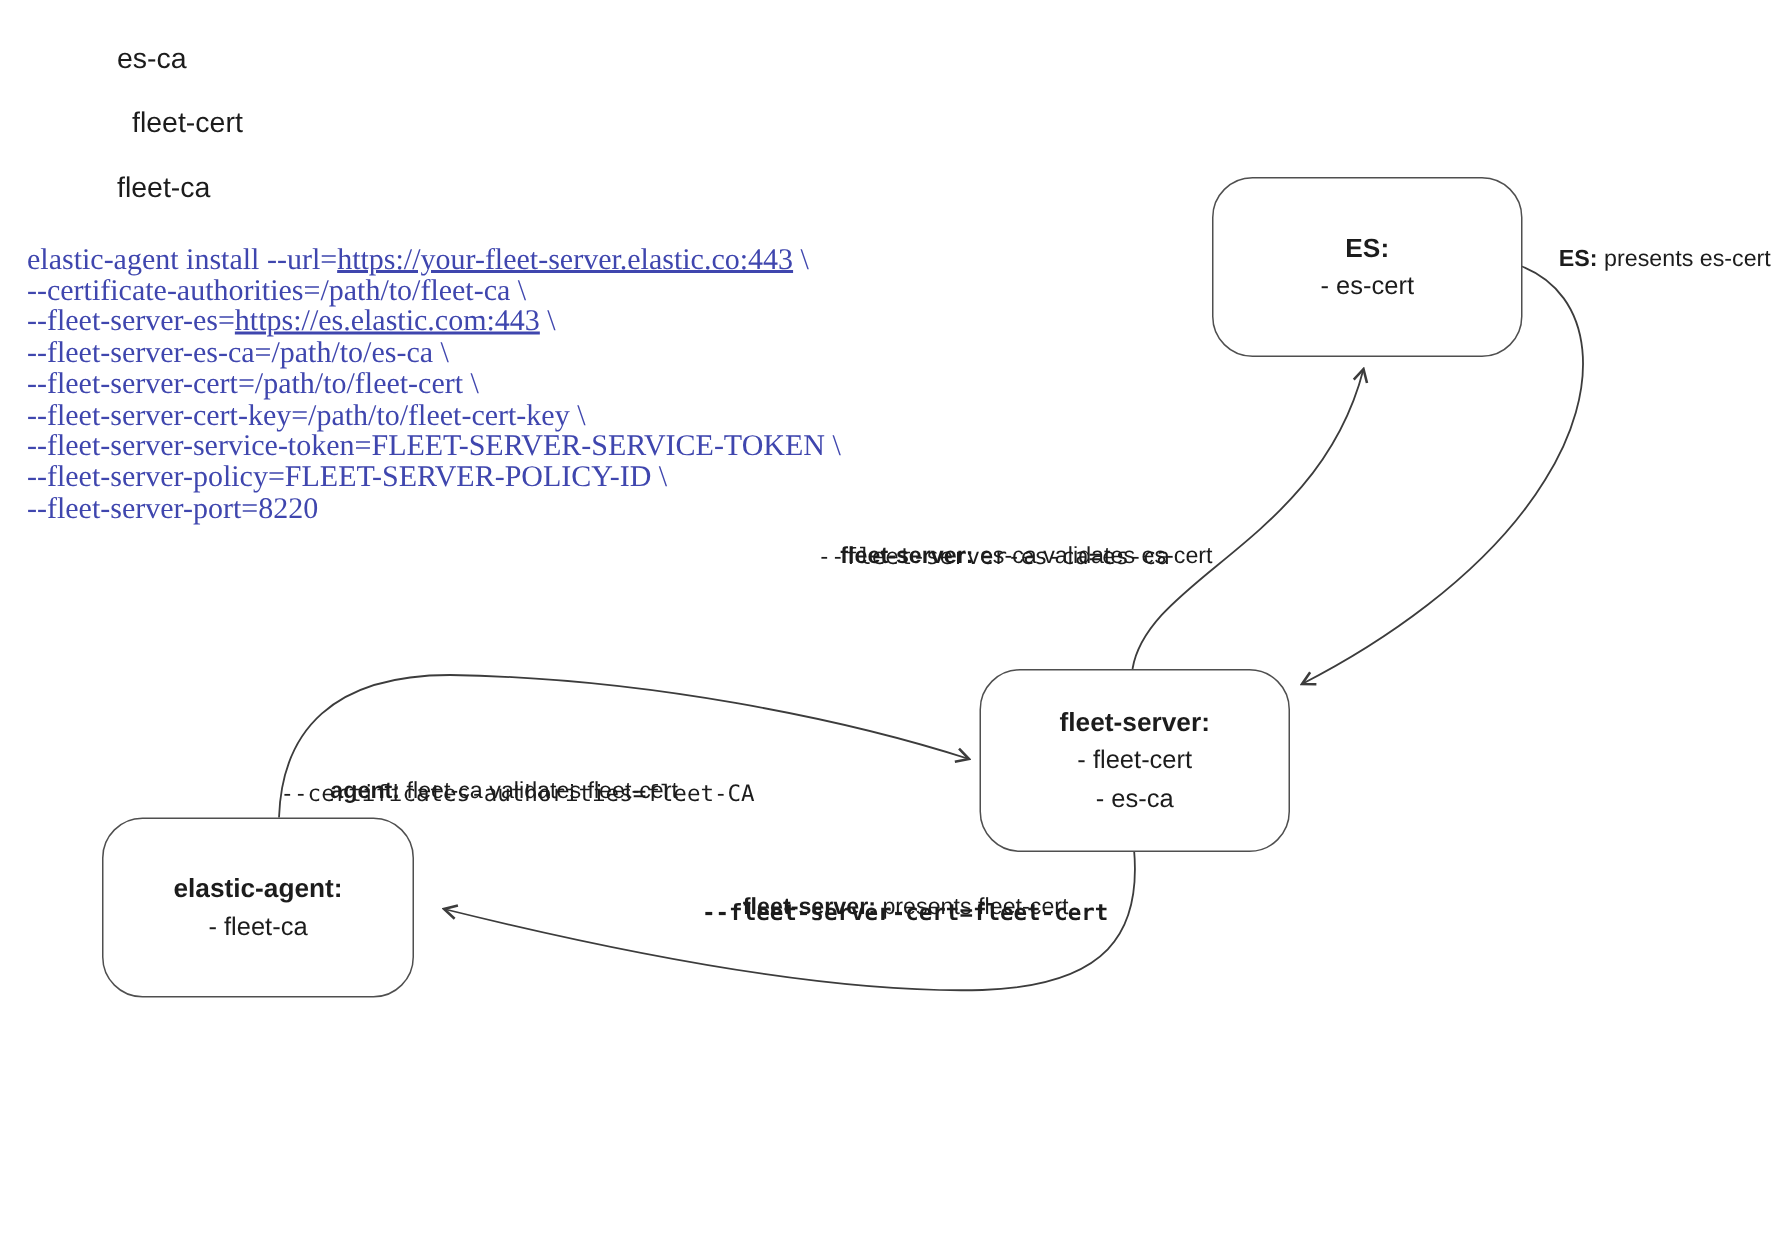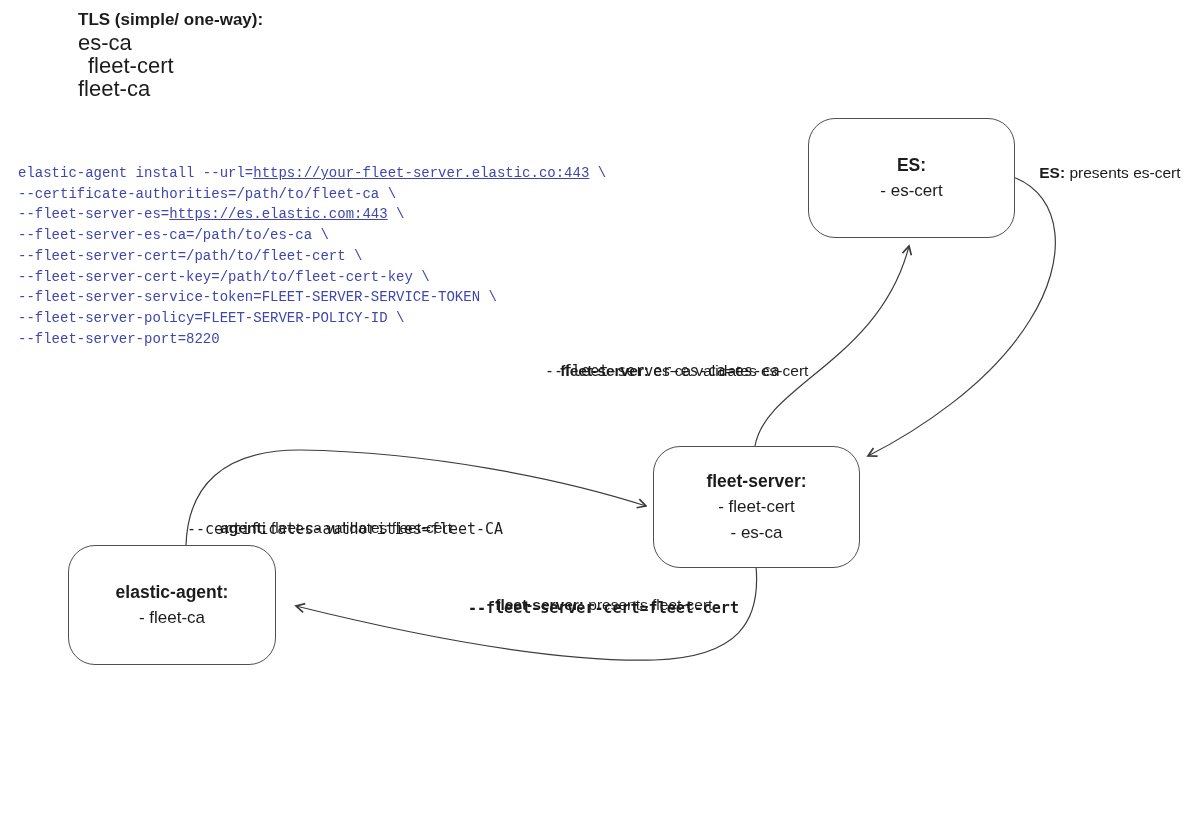--- a/index.html
+++ b/index.html
@@ -2,26 +2,26 @@
 <html><head>
 <meta charset="utf-8">
 <style>
   html,body{margin:0;padding:0;background:#ffffff;}
   .canvas{position:relative;width:1189px;height:840px;background:#ffffff;overflow:hidden;
           font-family:"Liberation Sans", sans-serif;color:#1c1c1c;}
 
   
   .tls-header{position:absolute;left:78px;top:8px;}
   .tls-title{font-size:17px;font-weight:700;line-height:23px;}
-  .tls-item{font-size:22px;line-height:23px;white-space:pre;}
+  .tls-item{font-size:19px;line-height:23px;white-space:pre;margin-top:20px;}
 
   
   .code-block{position:absolute;left:18px;top:163px;
-              font-family:Liberation Mono, monospace;
-              font-size:14px;line-height:20.7px;white-space:pre;}
+              font-family:Liberation Serif, serif;
+              font-size:20px;line-height:20.7px;white-space:pre;}
   .code-block .u{text-decoration:underline;}
 
   
   .edges{position:absolute;left:0;top:0;width:1189px;height:840px;}
 
   
   .node-box{position:absolute;background:#ffffff;border:1.5px solid #4f4f4f;border-radius:27px;
             display:flex;flex-direction:column;align-items:center;justify-content:center;
             text-align:center;line-height:25.5px;font-size:17px;}
   .node-box .node-title{font-weight:700;font-size:17.5px;}
@@ -41,21 +41,20 @@
   .label-agent-validates-2{left:187px;top:520px;}
   .label-fleet-presents-1{left:478px;top:578px;}
   .label-fleet-presents-2{left:468px;top:599px;font-weight:bold;}
 </style>
 </head>
 <body>
 
 <div class="canvas">
 
   <div class="tls-header">
-    <div class="tls-title">TLS (simple/ one-way):</div>
     <div>
         <div class="tls-item">es-ca</div>
         <div class="tls-item" style="padding-left: 10px;">fleet-cert</div>
         <div class="tls-item">fleet-ca</div>
       </div>
   </div>
 
   <div class="code-block" style="color: rgb(63, 70, 174);"><div><span>elastic-agent install --url=</span><span class="u">https://your-fleet-server.elastic.co:443</span><span> \</span></div><div><span>--certificate-authorities=/path/to/fleet-ca \</span></div><div><span>--fleet-server-es=</span><span class="u">https://es.elastic.com:443</span><span> \</span></div><div><span>--fleet-server-es-ca=/path/to/es-ca \</span></div><div><span>--fleet-server-cert=/path/to/fleet-cert \</span></div><div><span>--fleet-server-cert-key=/path/to/fleet-cert-key \</span></div><div><span>--fleet-server-service-token=FLEET-SERVER-SERVICE-TOKEN \</span></div><div><span>--fleet-server-policy=FLEET-SERVER-POLICY-ID \</span></div><div><span>--fleet-server-port=8220</span></div></div>
 
   <svg class="edges" viewBox="0 0 1189 840">

